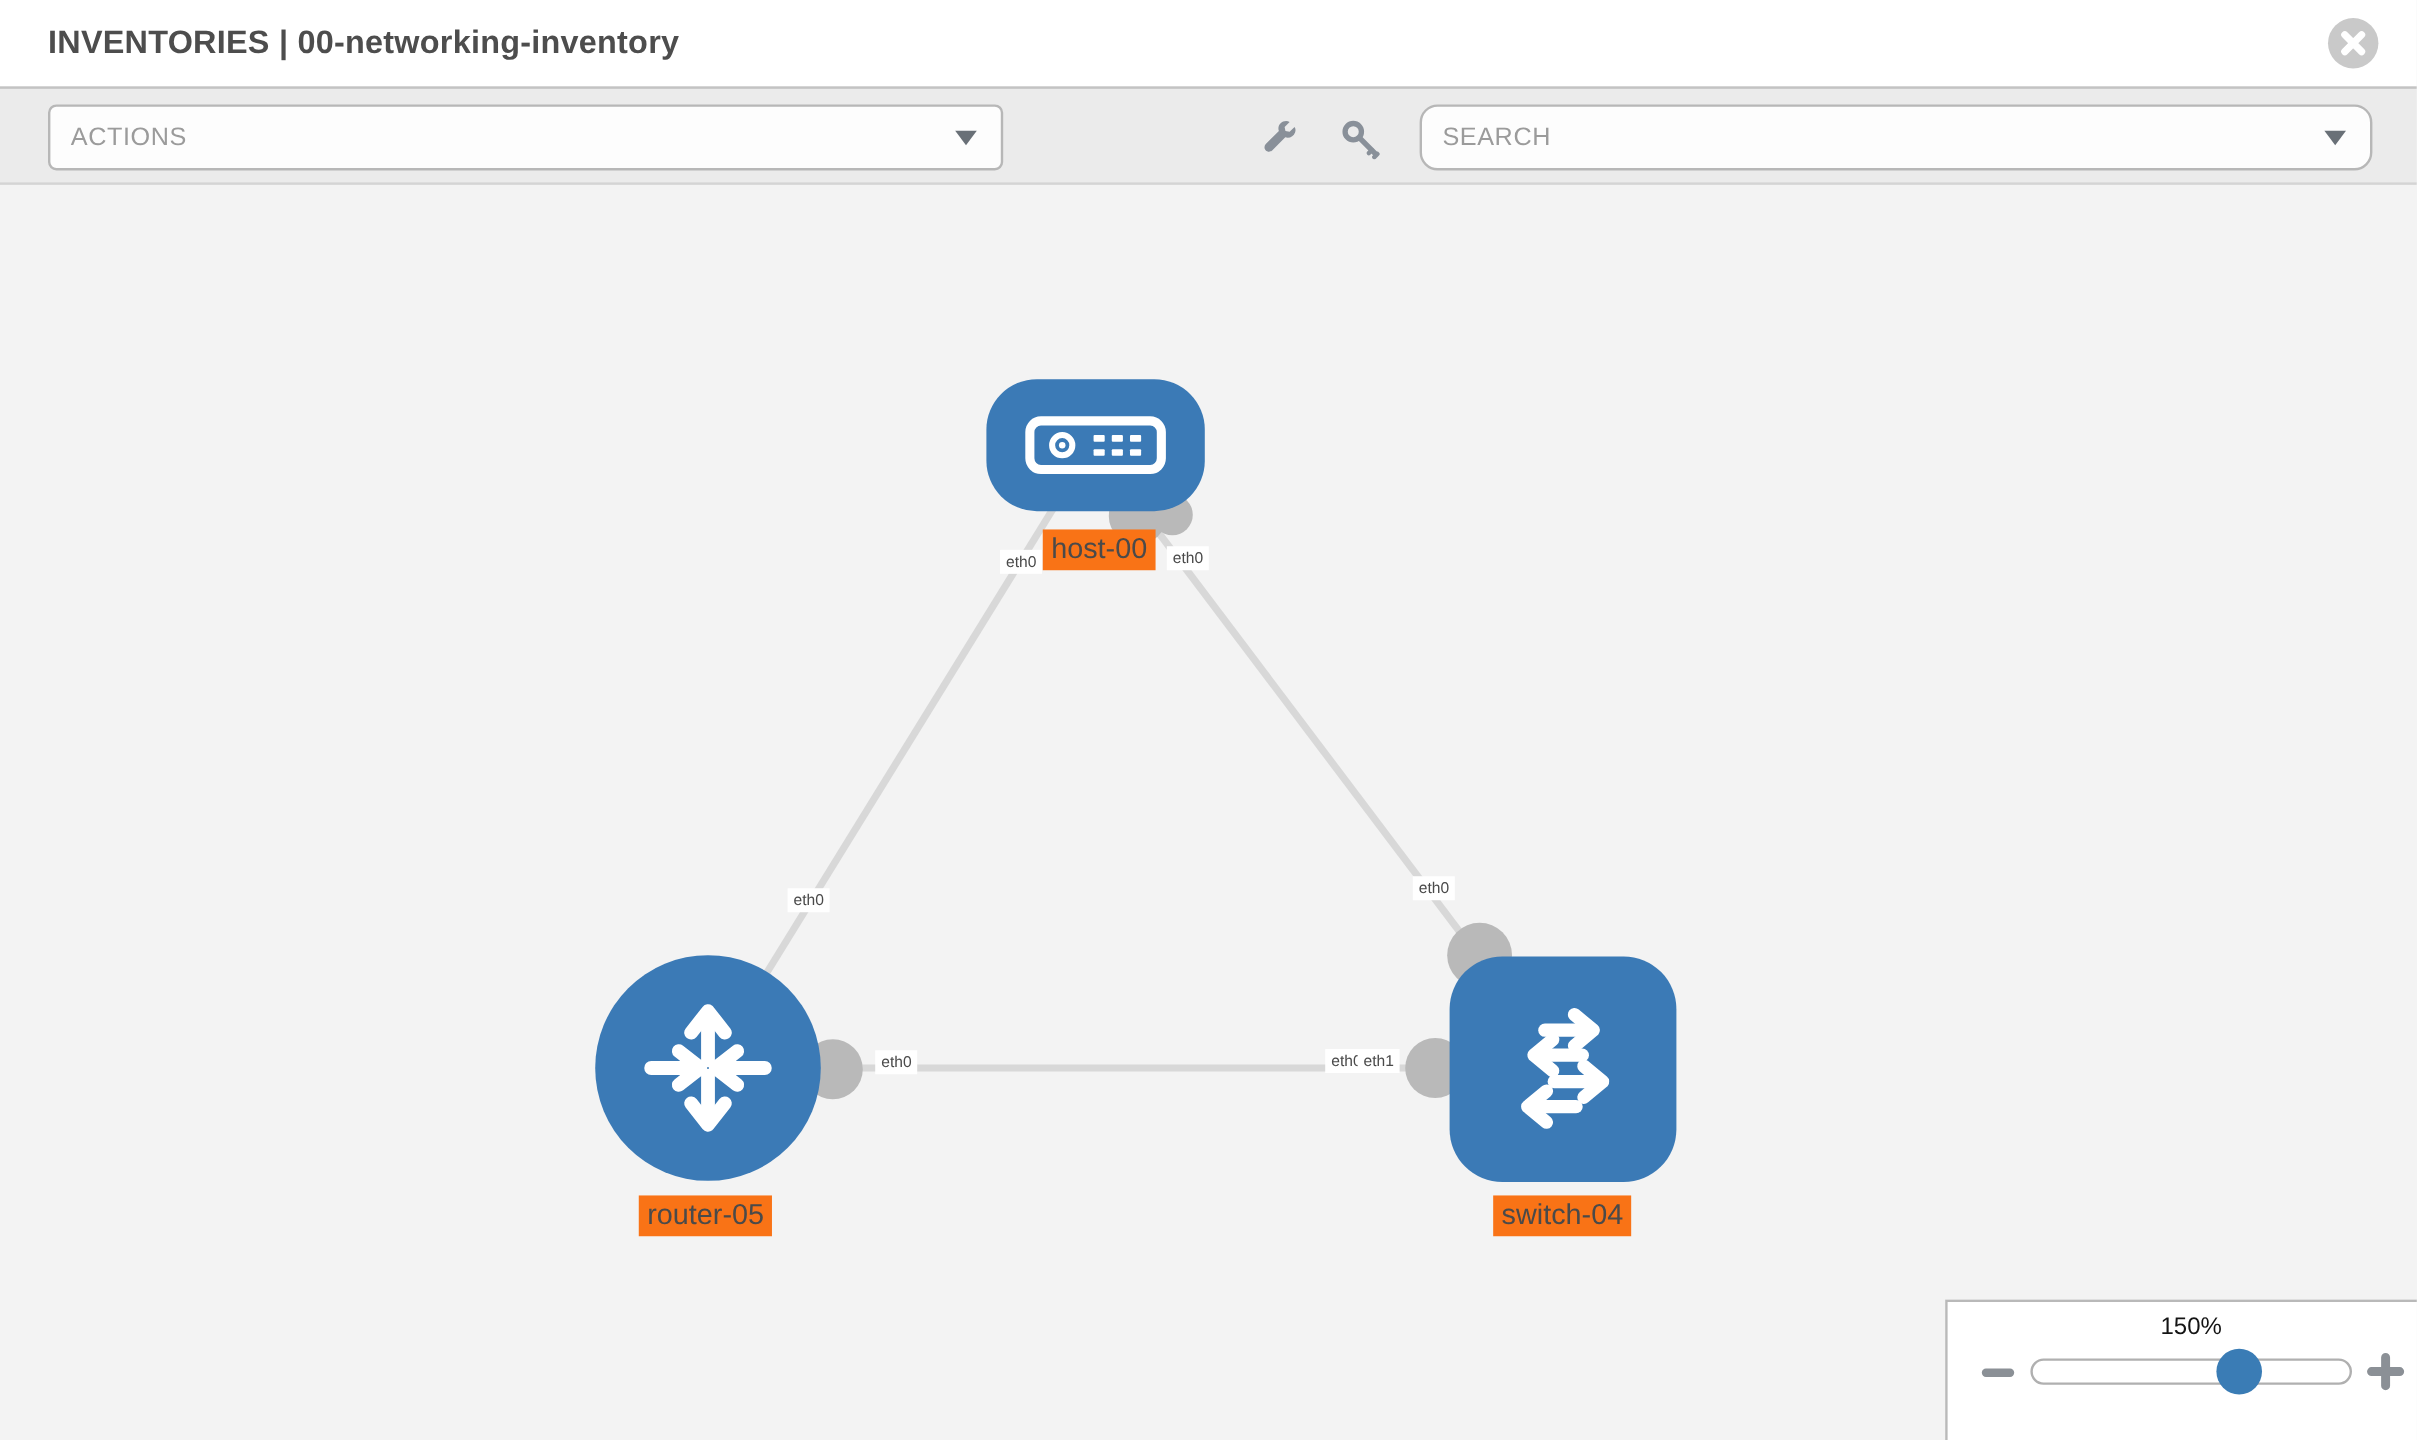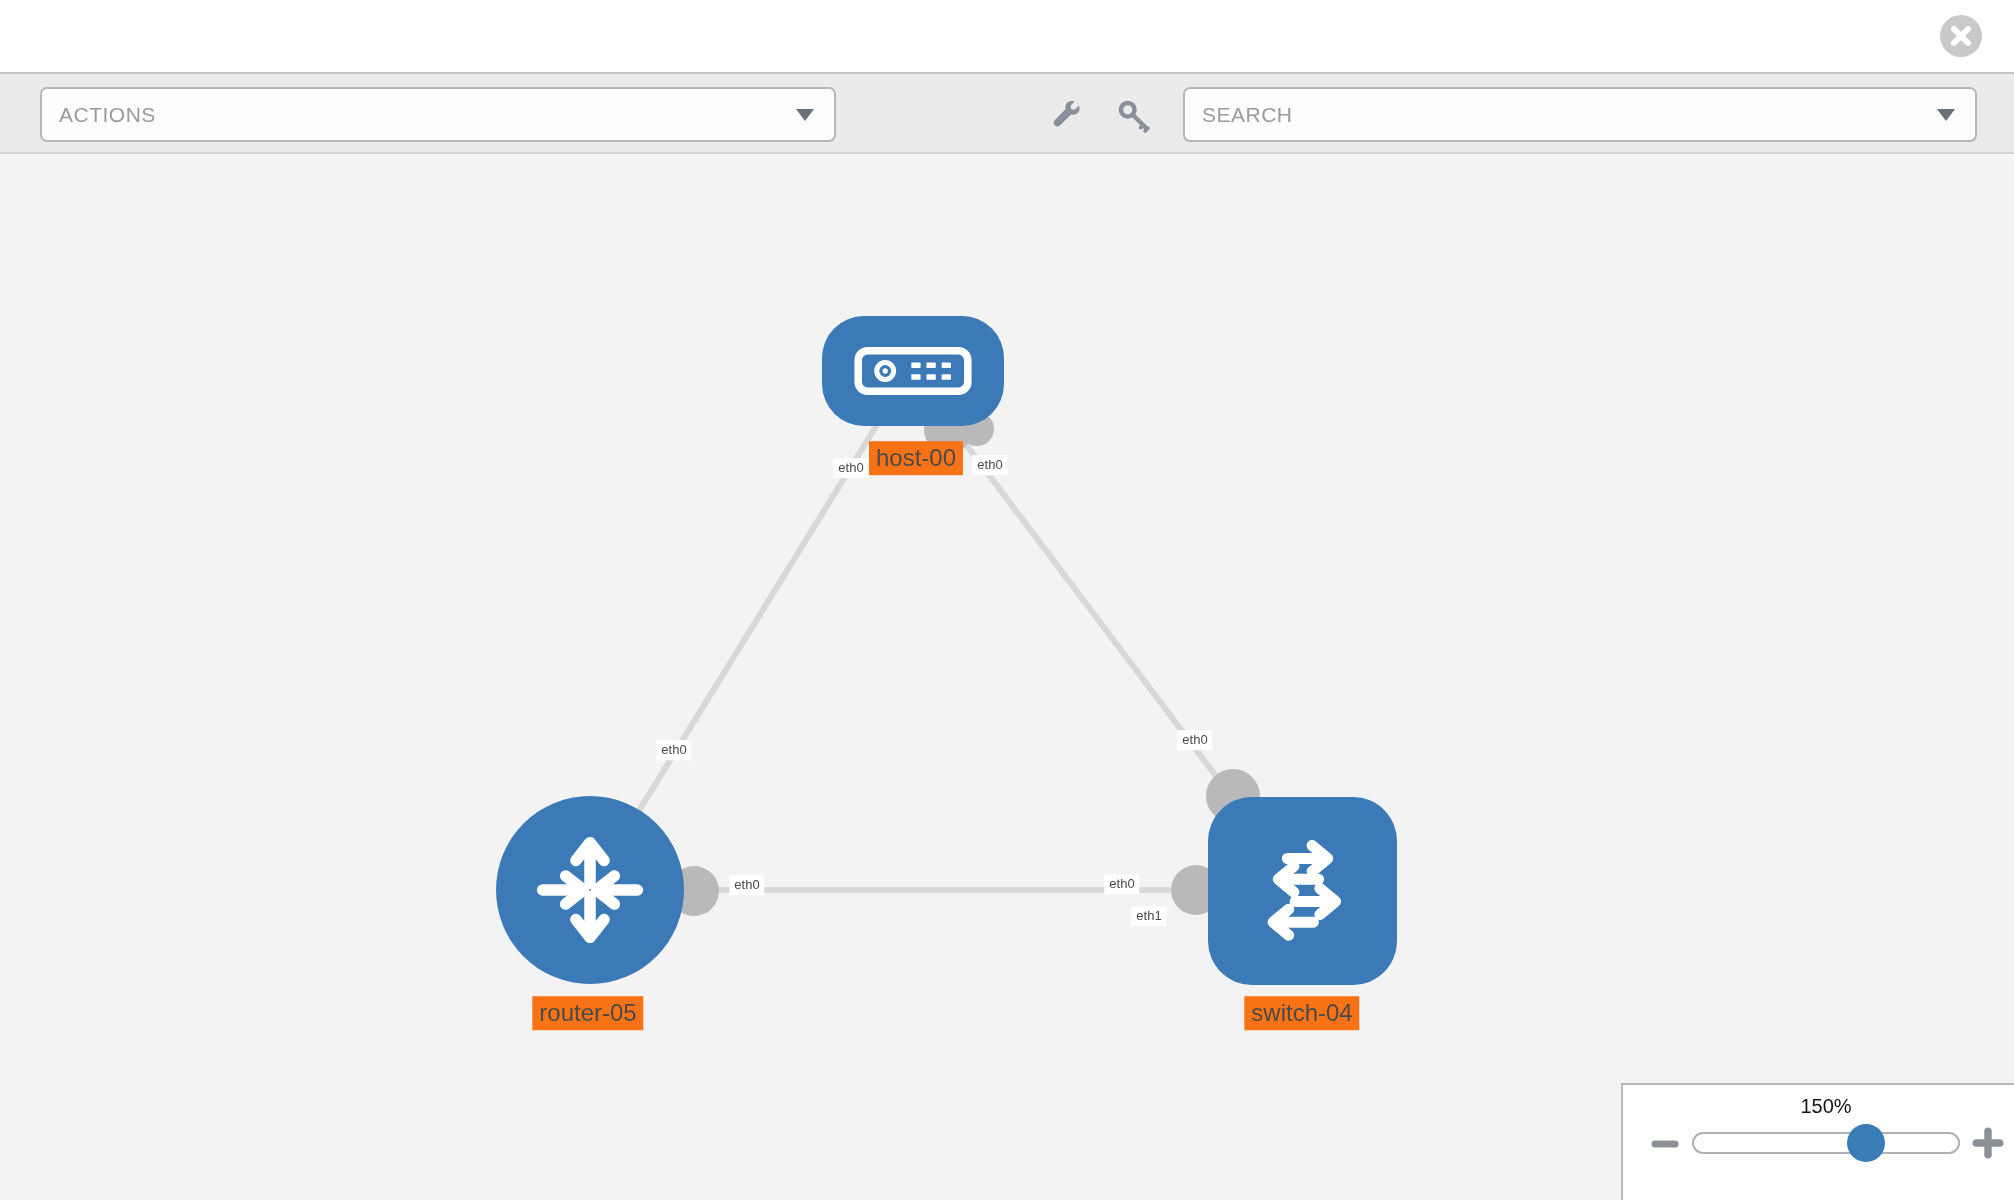--- a/index.html
+++ b/index.html
@@ -50,20 +50,21 @@
     background:#ffffff; border:2px solid #b0b0b0; border-radius:12px; cursor:pointer; }
   .zoom-thumb { position:absolute; left:243px; top:58px; width:38px; height:38px; border-radius:50%;
     background:#3a7cb5; transform:translate(-50%,-50%); cursor:grab; }
 </style>
 </head>
 <body>
 
 <div class="stage">
 
   <div class="header">
+    <div class="title">INVENTORIES | 00-networking-inventory</div>
     <div class="close-btn">
       <svg width="26" height="26" viewBox="0 0 26 26">
         <path d="M6 6 L20 20 M20 6 L6 20" stroke="#ffffff" stroke-width="6" stroke-linecap="round"></path>
       </svg>
     </div>
   </div>
 
   <div class="toolbar">
     <div class="dropdown" style="left:40px; width:796px;">
       <span class="ph">ACTIONS</span>
@@ -79,21 +80,21 @@
       <svg width="34" height="34" viewBox="0 0 26 26">
         <g stroke="#899099" fill="none" stroke-linecap="round">
           <circle cx="8.2" cy="8.2" r="5.2" stroke-width="3.4"></circle>
           <path d="M12.2 12.2 L22.2 22.2" stroke-width="3.4"></path>
           <path d="M18.1 21.9 L20.1 19.9" stroke-width="2.8"></path>
           <path d="M21.6 24.4 L23.6 22.4" stroke-width="2.8"></path>
         </g>
       </svg>
     </div>
 
-    <div class="dropdown" style="left:1183px; width:794px;">
+    <div class="dropdown" style="left:1183px; width:794px;border-radius:15px;">
       <span class="ph">SEARCH</span>
       <span class="caret"></span>
     </div>
   </div>
 
   <div class="canvas">
     <svg class="graph-svg" width="2014" height="1044" viewBox="0 156 2014 1044">
 
       <line x1="590" y1="890" x2="880" y2="420" stroke="#d8d8d8" stroke-width="6"></line>
       <line x1="955" y1="430" x2="1302" y2="890" stroke="#d8d8d8" stroke-width="6"></line>
@@ -155,21 +156,21 @@
     <div class="node-label" style="left:916px; top:302px;">host-00</div>
     <div class="node-label" style="left:588px; top:857px;">router-05</div>
     <div class="node-label" style="left:1302px; top:857px;">switch-04</div>
 
     <div class="iface-label" style="left:851px;  top:312px;">eth0</div>
     <div class="iface-label" style="left:990px;  top:309px;">eth0</div>
     <div class="iface-label" style="left:674px;  top:594px;">eth0</div>
     <div class="iface-label" style="left:747px;  top:729px;">eth0</div>
     <div class="iface-label" style="left:1195px; top:584px;">eth0</div>
     <div class="iface-label" style="left:1122px; top:728px; z-index:1;">eth0</div>
-    <div class="iface-label" style="left:1149px; top:728px; z-index:2;margin-top:32px;">eth1</div>
+    <div class="iface-label" style="left:1149px; top:728px; z-index:2;">eth1</div>
   </div>
 
   <div class="zoom-panel">
     <div class="zoom-level">150%</div>
     <div class="zoom-btn" style="left:24px; top:44px; width:36px; height:30px;">
       <svg width="30" height="30" viewBox="0 0 30 30">
         <path d="M5 15 H25" stroke="#8b9096" stroke-width="7" stroke-linecap="round"></path>
       </svg>
     </div>
     <div class="zoom-track"></div>

